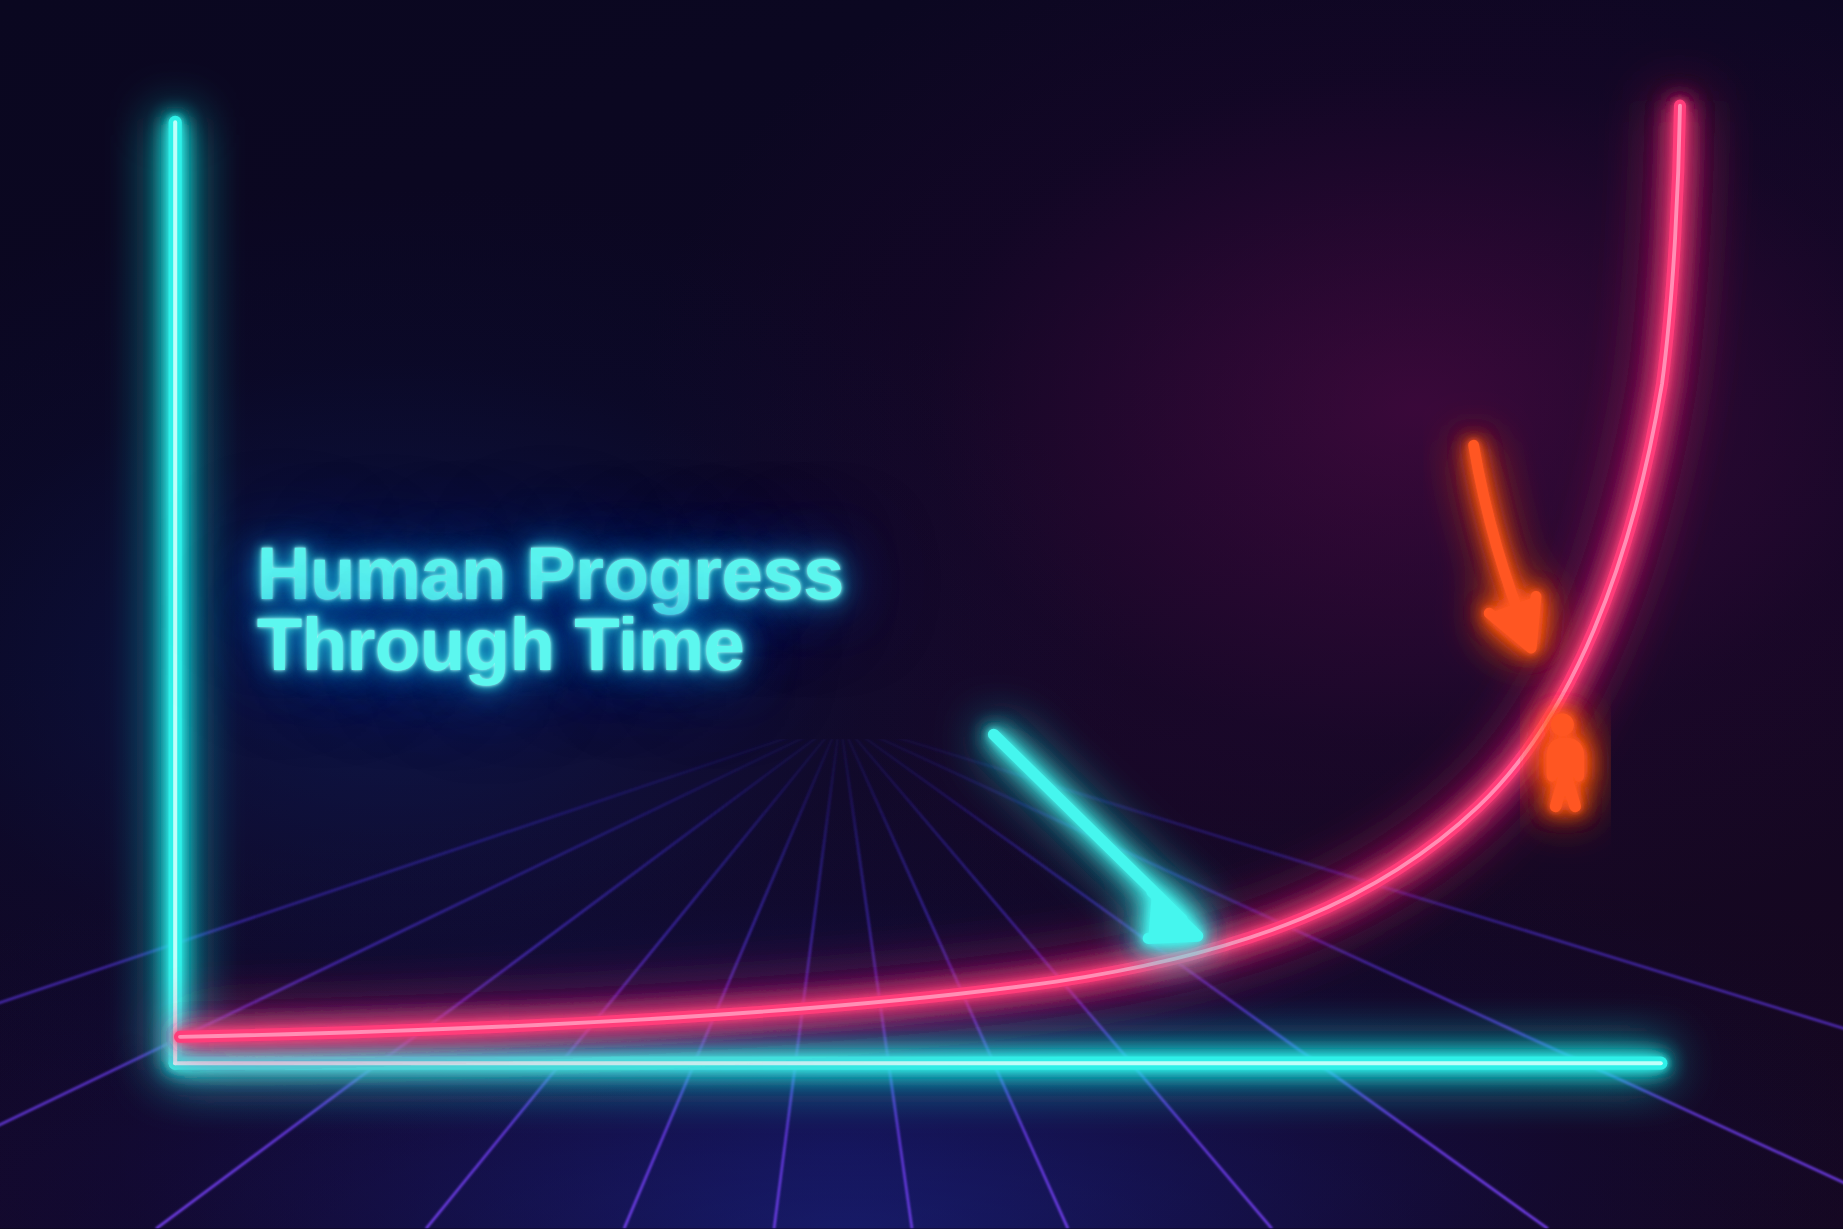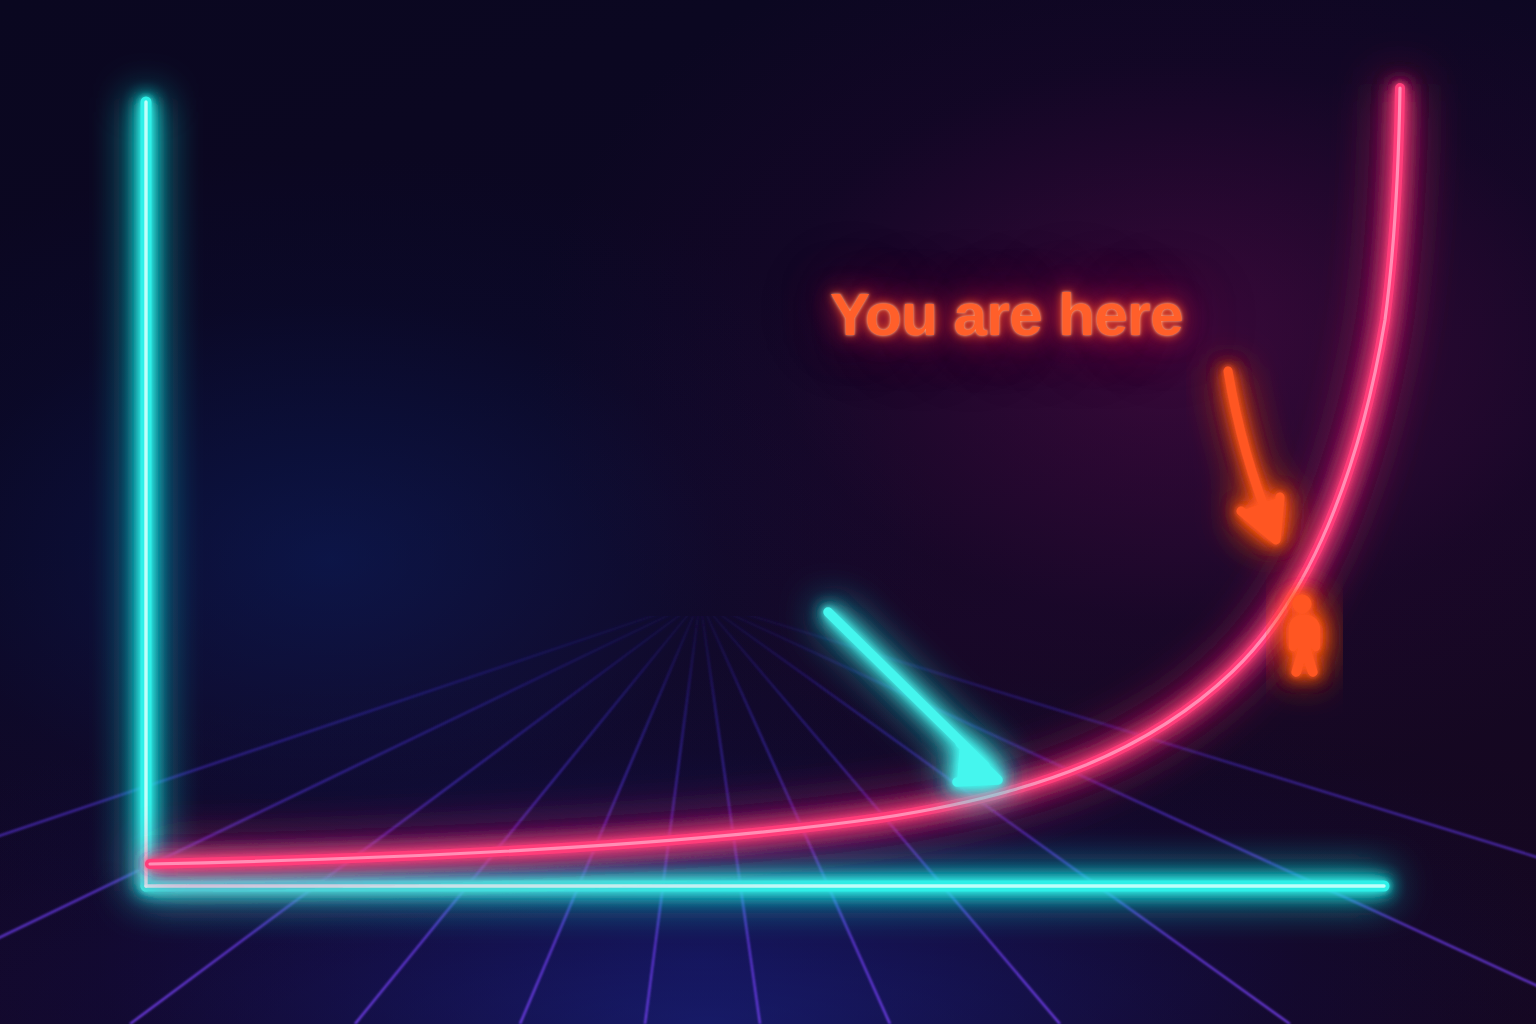--- a/index.html
+++ b/index.html
@@ -191,16 +191,17 @@
 
     <g filter="url(#glowOrange)" fill="#ff5722" stroke="#ff5722">
       <circle cx="1302" cy="604" r="9"></circle>
       <path d="M1302 616 C 1294 616, 1290 622, 1290 630 L1290 646 C 1290 650, 1294 652, 1296 648 L1299 640
                L1299 650 L1293 670 C 1291 675, 1297 678, 1300 673 L1304 658 L1309 673
                C 1312 678, 1318 675, 1316 670 L1310 650 L1310 640 L1313 648
                C 1315 652, 1319 650, 1319 646 L1319 630 C 1319 622, 1314 616, 1306 616 Z" stroke-width="2.2" stroke-linejoin="round"></path>
     </g>
   </svg>
 
-
-  <div class="lbl" id="here-text">You are here</div>
+  <div class="lbl" id="title-text">Human Progress
+Through Time</div>
+
 
 </div>
 
 </body></html>

